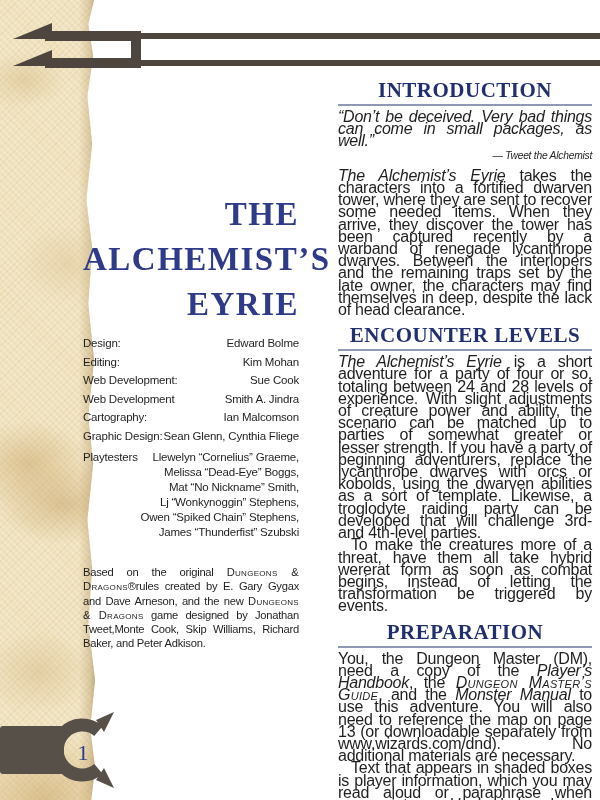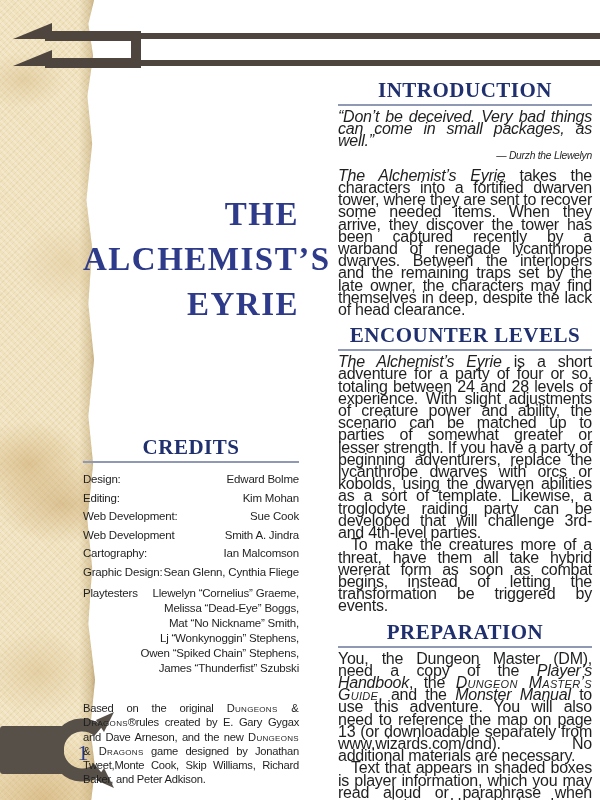--- a/index.html
+++ b/index.html
@@ -100,21 +100,20 @@
 </svg>
 <div class="page-number">1</div>
 
 <div class="left-col">
   <div class="adv-title">
     <div>THE</div>
     <div>ALCHEMIST’S</div>
     <div>EYRIE</div>
   </div>
 
-  <h2 class="sec-heading credits-heading">CREDITS</h2>
 
   <div class="credits-rows">
     <div class="credit-row">
       <span class="credit-label">Design:</span>
       <span class="credit-value">Edward Bolme</span>
     </div>
     <div class="credit-row">
       <span class="credit-label">Editing:</span>
       <span class="credit-value">Kim Mohan</span>
     </div>
@@ -145,21 +144,21 @@
     </div>
   </div>
 
   <p class="legal"><span>Based on the original </span><span class="st-c">Dungeons &amp; Dragons</span><span>®rules created by E. Gary Gygax and Dave Arneson, and the new </span><span class="st-c">Dungeons &amp; Dragons</span><span> game designed by Jonathan Tweet,Monte Cook, Skip Williams, Richard Baker, and Peter Adkison.</span></p>
 </div>
 
 <div class="right-col">
 
   <h2 class="sec-heading">INTRODUCTION</h2>
   <p class="para quote">“Don’t be deceived. Very bad things can come in small packages, as well.”</p>
-  <p class="attrib">— Durzh the Llewelyn</p>
+  <p class="attrib">— Tweet the Alchemist</p>
   <p class="para"><span class="st-i">The Alchemist’s Eyrie</span><span> takes the characters into a fortified dwarven tower, where they are sent to recover some needed items. When they arrive, they discover the tower has been captured recently by a warband of renegade lycanthrope dwarves. Between the interlopers and the remaining traps set by the late owner, the characters may find themselves in deep, despite the lack of head clearance.</span></p>
 
   <h2 class="sec-heading">ENCOUNTER LEVELS</h2>
   <p class="para"><span class="st-i">The Alchemist’s Eyrie</span><span> is a short adventure for a party of four or so, totaling between 24 and 28 levels of experience. With slight adjustments of creature power and ability, the scenario can be matched up to parties of somewhat greater or lesser strength. If you have a party of beginning adventurers, replace the lycanthrope dwarves with orcs or kobolds, using the dwarven abilities as a sort of template. Likewise, a troglodyte raiding party can be developed that will challenge 3rd- and 4th-level parties.</span></p>
   <p class="para indent"><span>To make the creatures more of a threat, have them all take hybrid wererat form as soon as combat begins, instead of letting the transformation be triggered by events.</span></p>
 
   <h2 class="sec-heading">PREPARATION</h2>
   <p class="para"><span>You, the Dungeon Master (DM), need a copy of the </span><span class="st-i">Player’s Handbook</span><span>, the </span><span class="st-i st-c">Dungeon Master’s Guide</span><span>, and the </span><span class="st-i">Monster Manual</span><span> to use this adventure. You will also need to reference the map on page 13 (or downloadable separately from www.wizards.com/dnd). No additional materials are necessary.</span></p>
   <p class="para indent"><span>Text that appears in shaded boxes is player information, which you may read aloud or paraphrase when appropriate. Unshaded boxes contain important information for you, including special instructions. Monster and NPC statistics are provided with each encounter in abbreviated form; full monster statistics are in the appendix in alphabetical order.</span></p>
 

